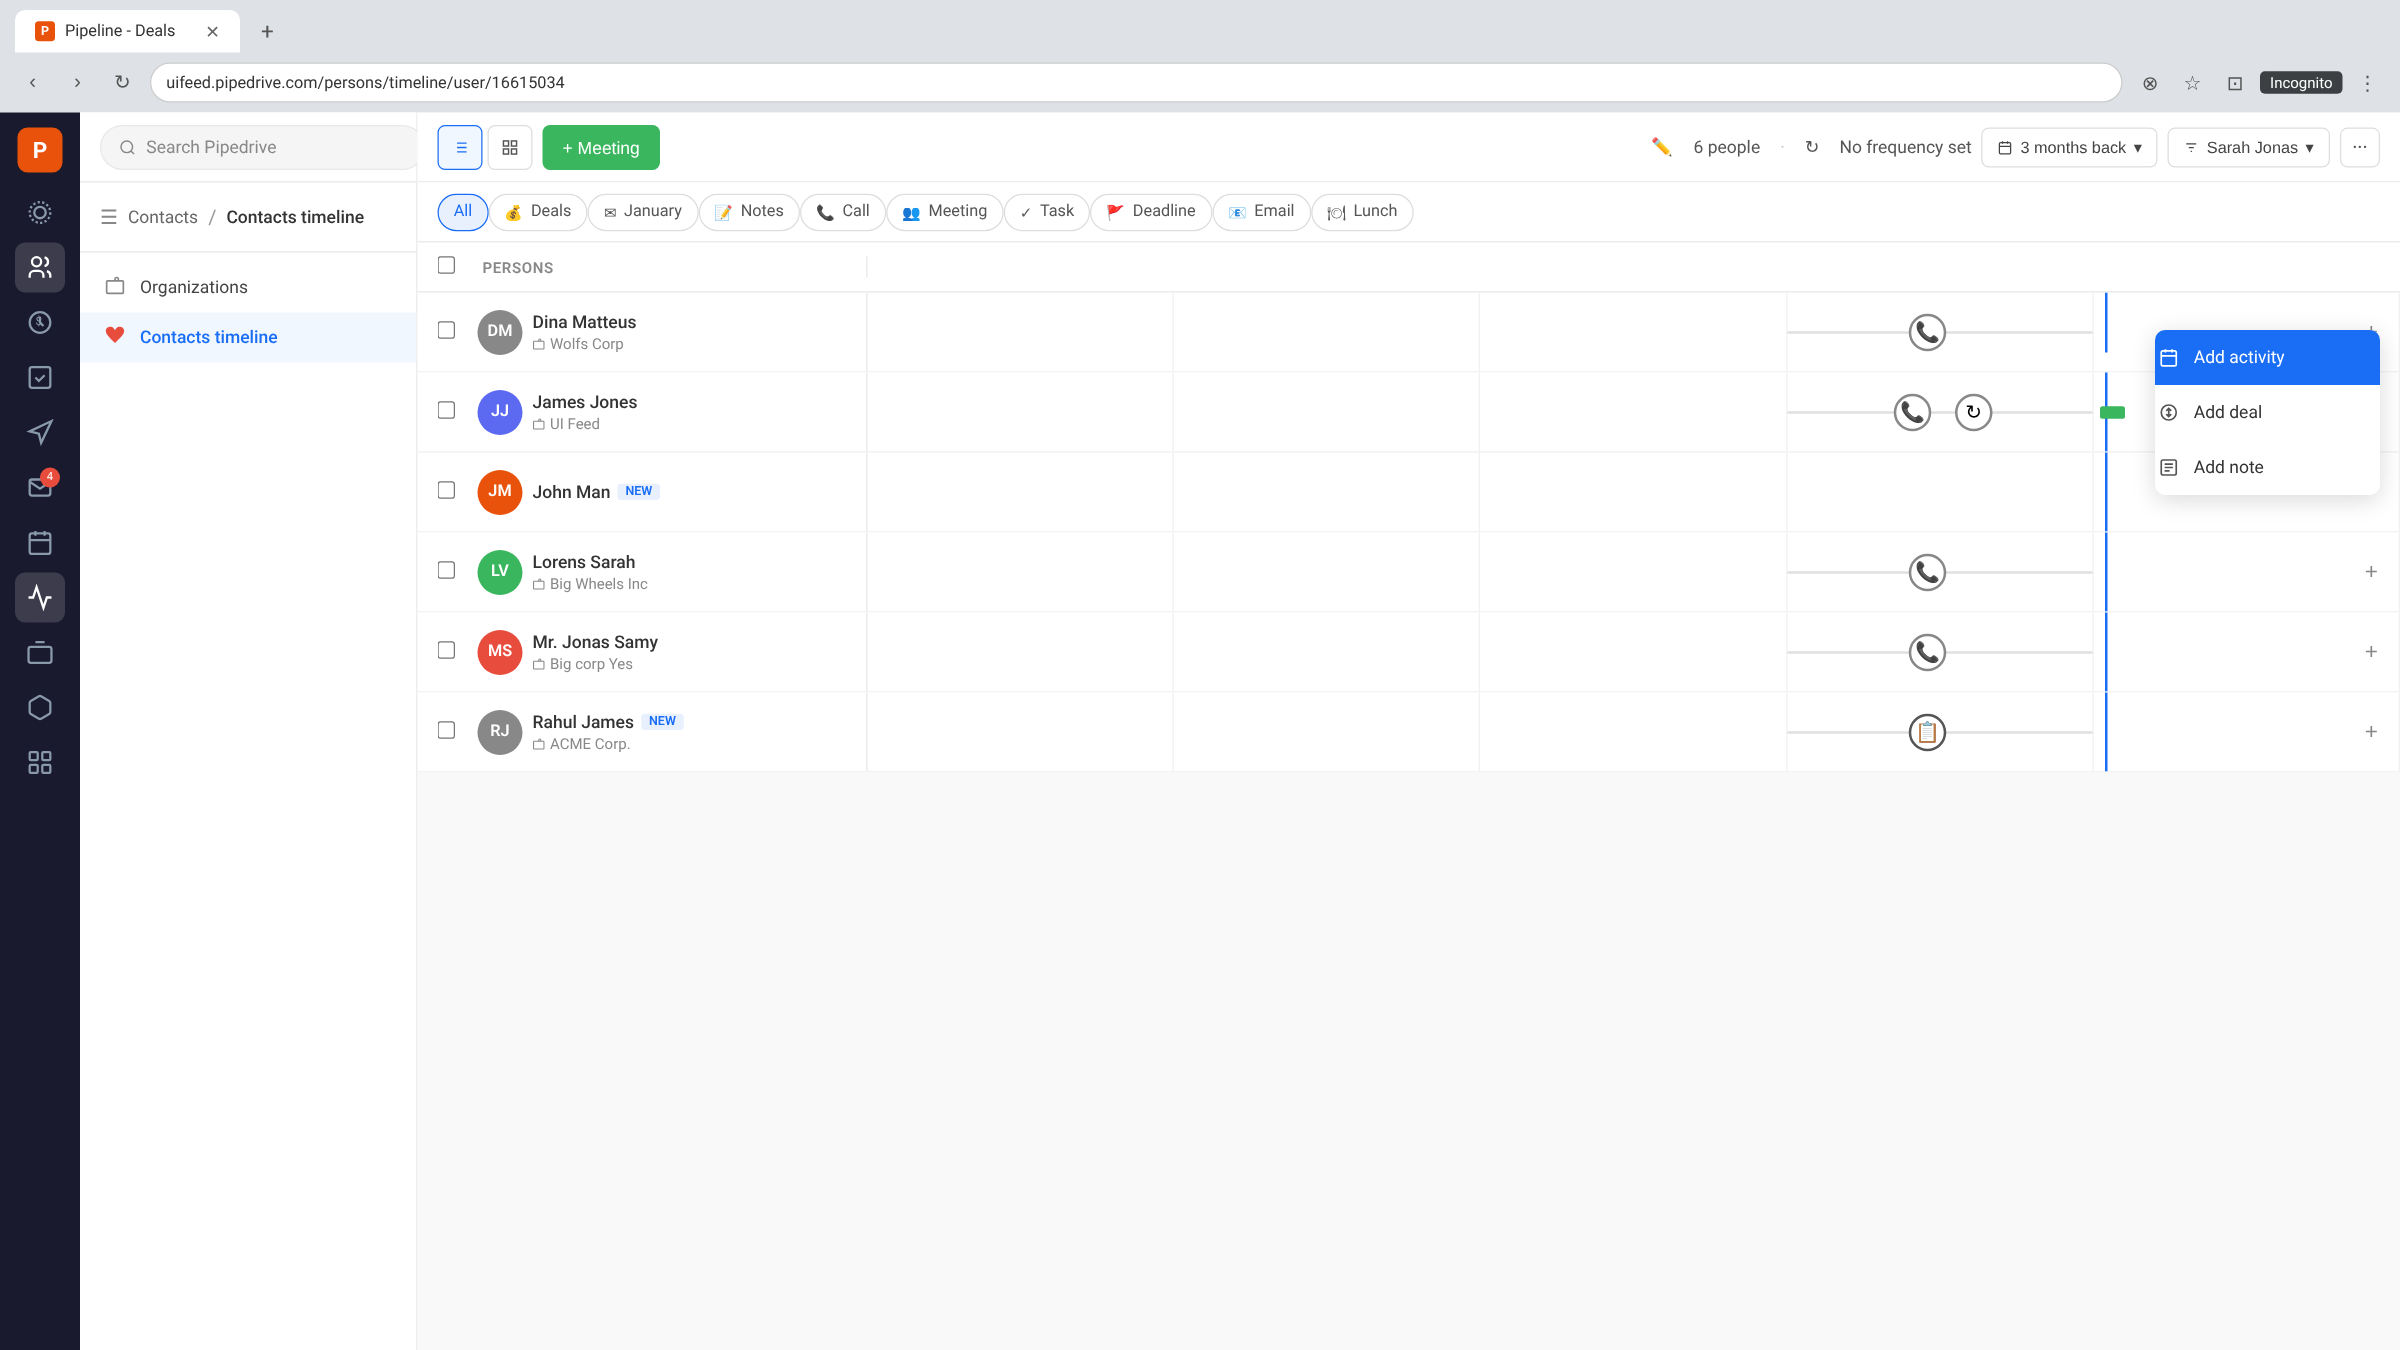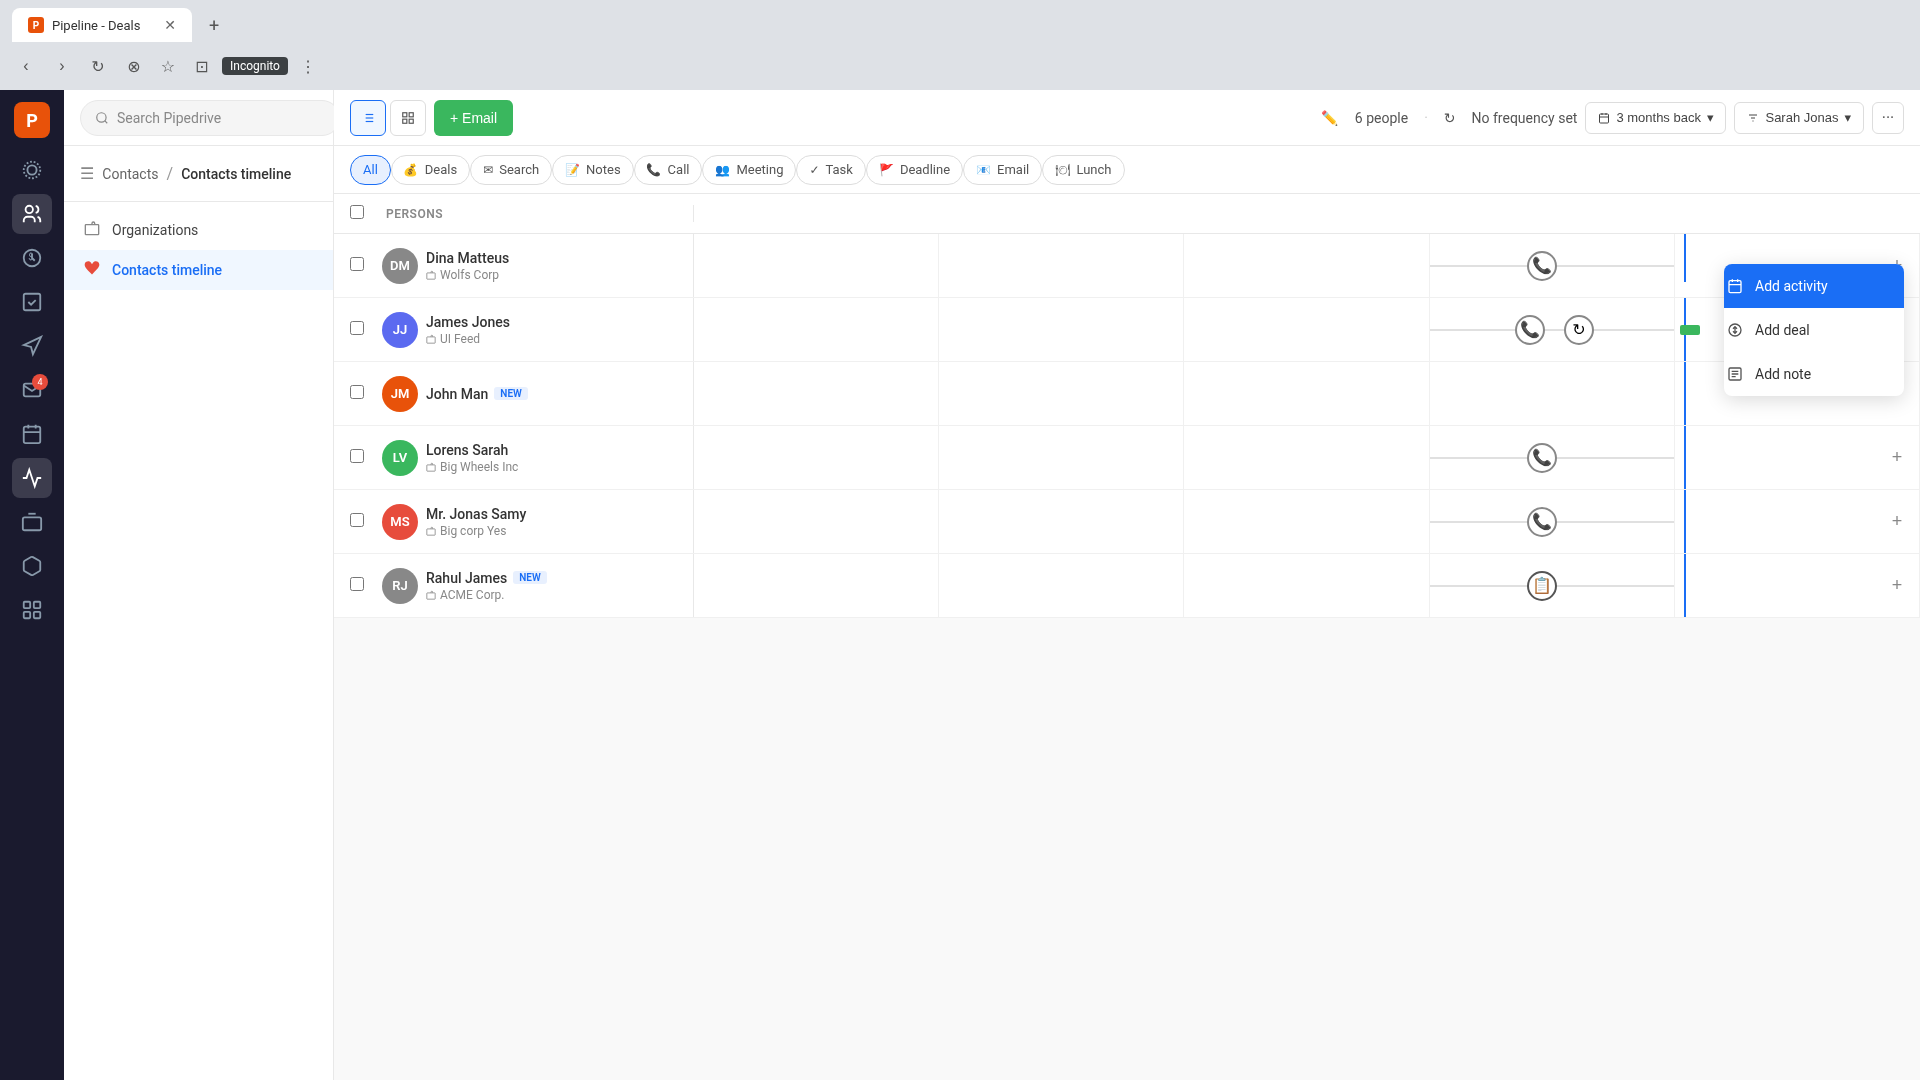--- a/index.html
+++ b/index.html
@@ -115,20 +115,23 @@
       <div class="browser-tab-icon">P</div>
       <span class="browser-tab-title">Pipeline - Deals</span>
       <span class="browser-tab-close">✕</span>
     </div>
     <div class="browser-new-tab">+</div>
   </div>
   <div class="browser-nav">
     <button class="nav-btn">‹</button>
     <button class="nav-btn">›</button>
     <button class="nav-btn">↻</button>
+    <div class="address-bar">
+      <span>uifeed.pipedrive.com/persons/timeline/user/16615034</span>
+    </div>
     <div class="nav-extras">
       <div class="nav-icon">⊗</div>
       <div class="nav-icon">☆</div>
       <div class="nav-icon">⊡</div>
       <div class="incognito-badge">Incognito</div>
       <div class="nav-icon">⋮</div>
     </div>
   </div>
 </div>
 
@@ -287,21 +290,21 @@
         <button class="view-btn">
           <svg width="14" height="14" viewBox="0 0 24 24" fill="none" stroke="currentColor" stroke-width="2">
               <rect x="3" y="3" width="7" height="7"></rect>
               <rect x="14" y="3" width="7" height="7"></rect>
               <rect x="3" y="14" width="7" height="7"></rect>
               <rect x="14" y="14" width="7" height="7"></rect>
             </svg>
         </button>
       </div>
       <button class="add-person-btn">
-        <span>+ Email</span>
+        <span>+ Meeting</span>
       </button>
       <div class="toolbar-spacer"></div>
       <div class="toolbar-info">
         <span style="cursor:pointer">✏️</span>
         <span>6 people</span>
         <span class="toolbar-divider">·</span>
         <span>↻</span>
         <span>No frequency set</span>
       </div>
       <button class="filter-btn">
@@ -327,21 +330,21 @@
     <div class="filter-bar">
       <div class="filter-tag active">
         <span>All</span>
       </div>
       <div class="filter-tag">
         <span class="filter-tag-icon">💰</span>
         <span>Deals</span>
       </div>
       <div class="filter-tag">
         <span class="filter-tag-icon">✉</span>
-        <span>Search</span>
+        <span>January</span>
       </div>
       <div class="filter-tag">
         <span class="filter-tag-icon">📝</span>
         <span>Notes</span>
       </div>
       <div class="filter-tag">
         <span class="filter-tag-icon">📞</span>
         <span>Call</span>
       </div>
       <div class="filter-tag">

